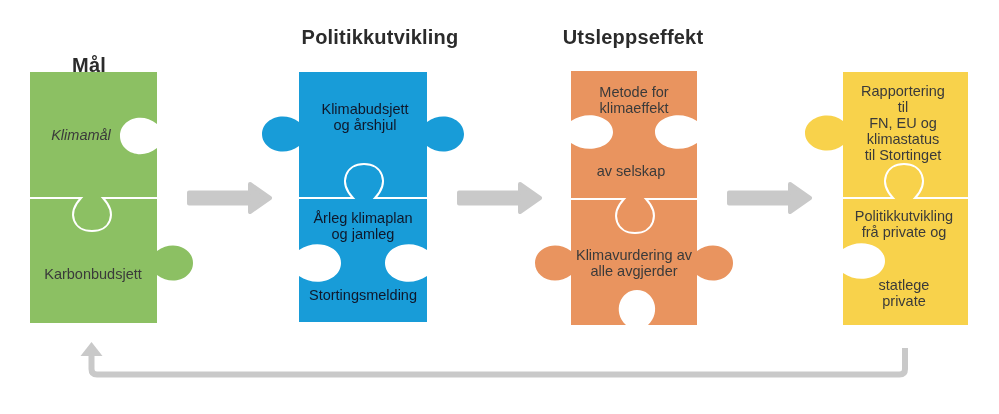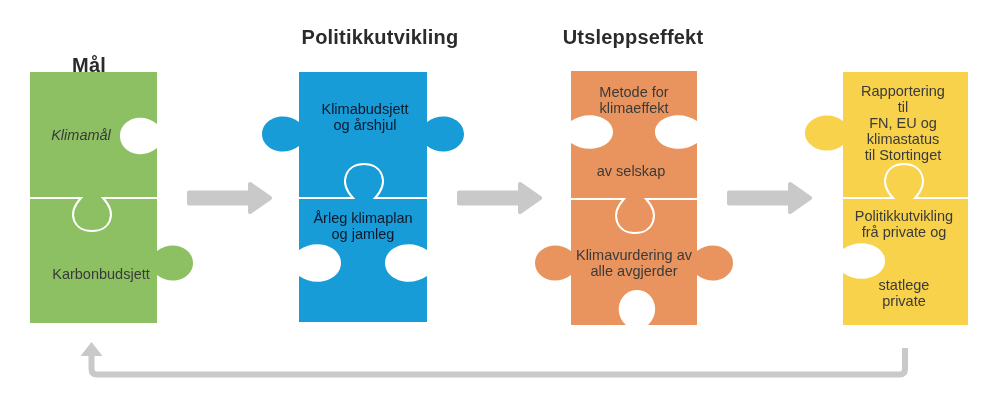--- a/index.html
+++ b/index.html
@@ -8,21 +8,21 @@
   #shapes{position:absolute;left:0;top:0;}
   .header{position:absolute;transform:translate(-50%,-50%);font-weight:bold;font-size:20px;
           color:#2b2b2b;white-space:nowrap;letter-spacing:0.2px;}
   .label{position:absolute;transform:translate(-50%,-50%);font-size:14.5px;line-height:16px;
          text-align:center;white-space:pre-line;}
   .dark{color:#3a3a3a;}
   .light{color:#0f172a;}
   
   .h1{left:89px;top:37px;margin-top:28px;} .h2{left:380px;top:37px;} .h3{left:633px;top:37px;} .h4{left:906px;top:37px;}
   
-  .lb1{left:81px;top:135px;font-style:italic;}  .lb2{left:93px;top:274px;margin-left:8px;}
+  .lb1{left:81px;top:135px;font-style:italic;}  .lb2{left:93px;top:274px;}
   .lb3{left:365px;top:117px;} .lb4{left:363px;top:226px;} .lb5{left:363px;top:295px;}
   .lb6{left:634px;top:100px;} .lb7{left:631px;top:171px;} .lb8{left:634px;top:263px;}
   .lb9{left:903px;top:123px;} .lb10{left:904px;top:224px;} .lb11{left:904px;top:293px;}
 </style>
 </head>
 <body>
 
 <div id="canvas">
 
   <svg id="shapes" width="999" height="414" viewBox="0 0 999 414">
@@ -68,20 +68,21 @@
   <div class="header h2">Politikkutvikling</div>
   <div class="header h3">Utsleppseffekt</div>
 
   <div class="label dark lb1">Klimamål</div>
   <div class="label dark lb2">Karbonbudsjett</div>
 
   <div class="label light lb3">Klimabudsjett
 og årshjul</div>
   <div class="label light lb4">Årleg klimaplan
 og jamleg</div>
+  <div class="label light lb5">Stortingsmelding</div>
 
   <div class="label dark lb6">Metode for
 klimaeffekt</div>
   <div class="label dark lb7">av selskap</div>
   <div class="label dark lb8">Klimavurdering av
 alle avgjerder</div>
 
   <div class="label dark lb9">Rapportering til
 FN, EU og
 klimastatus

